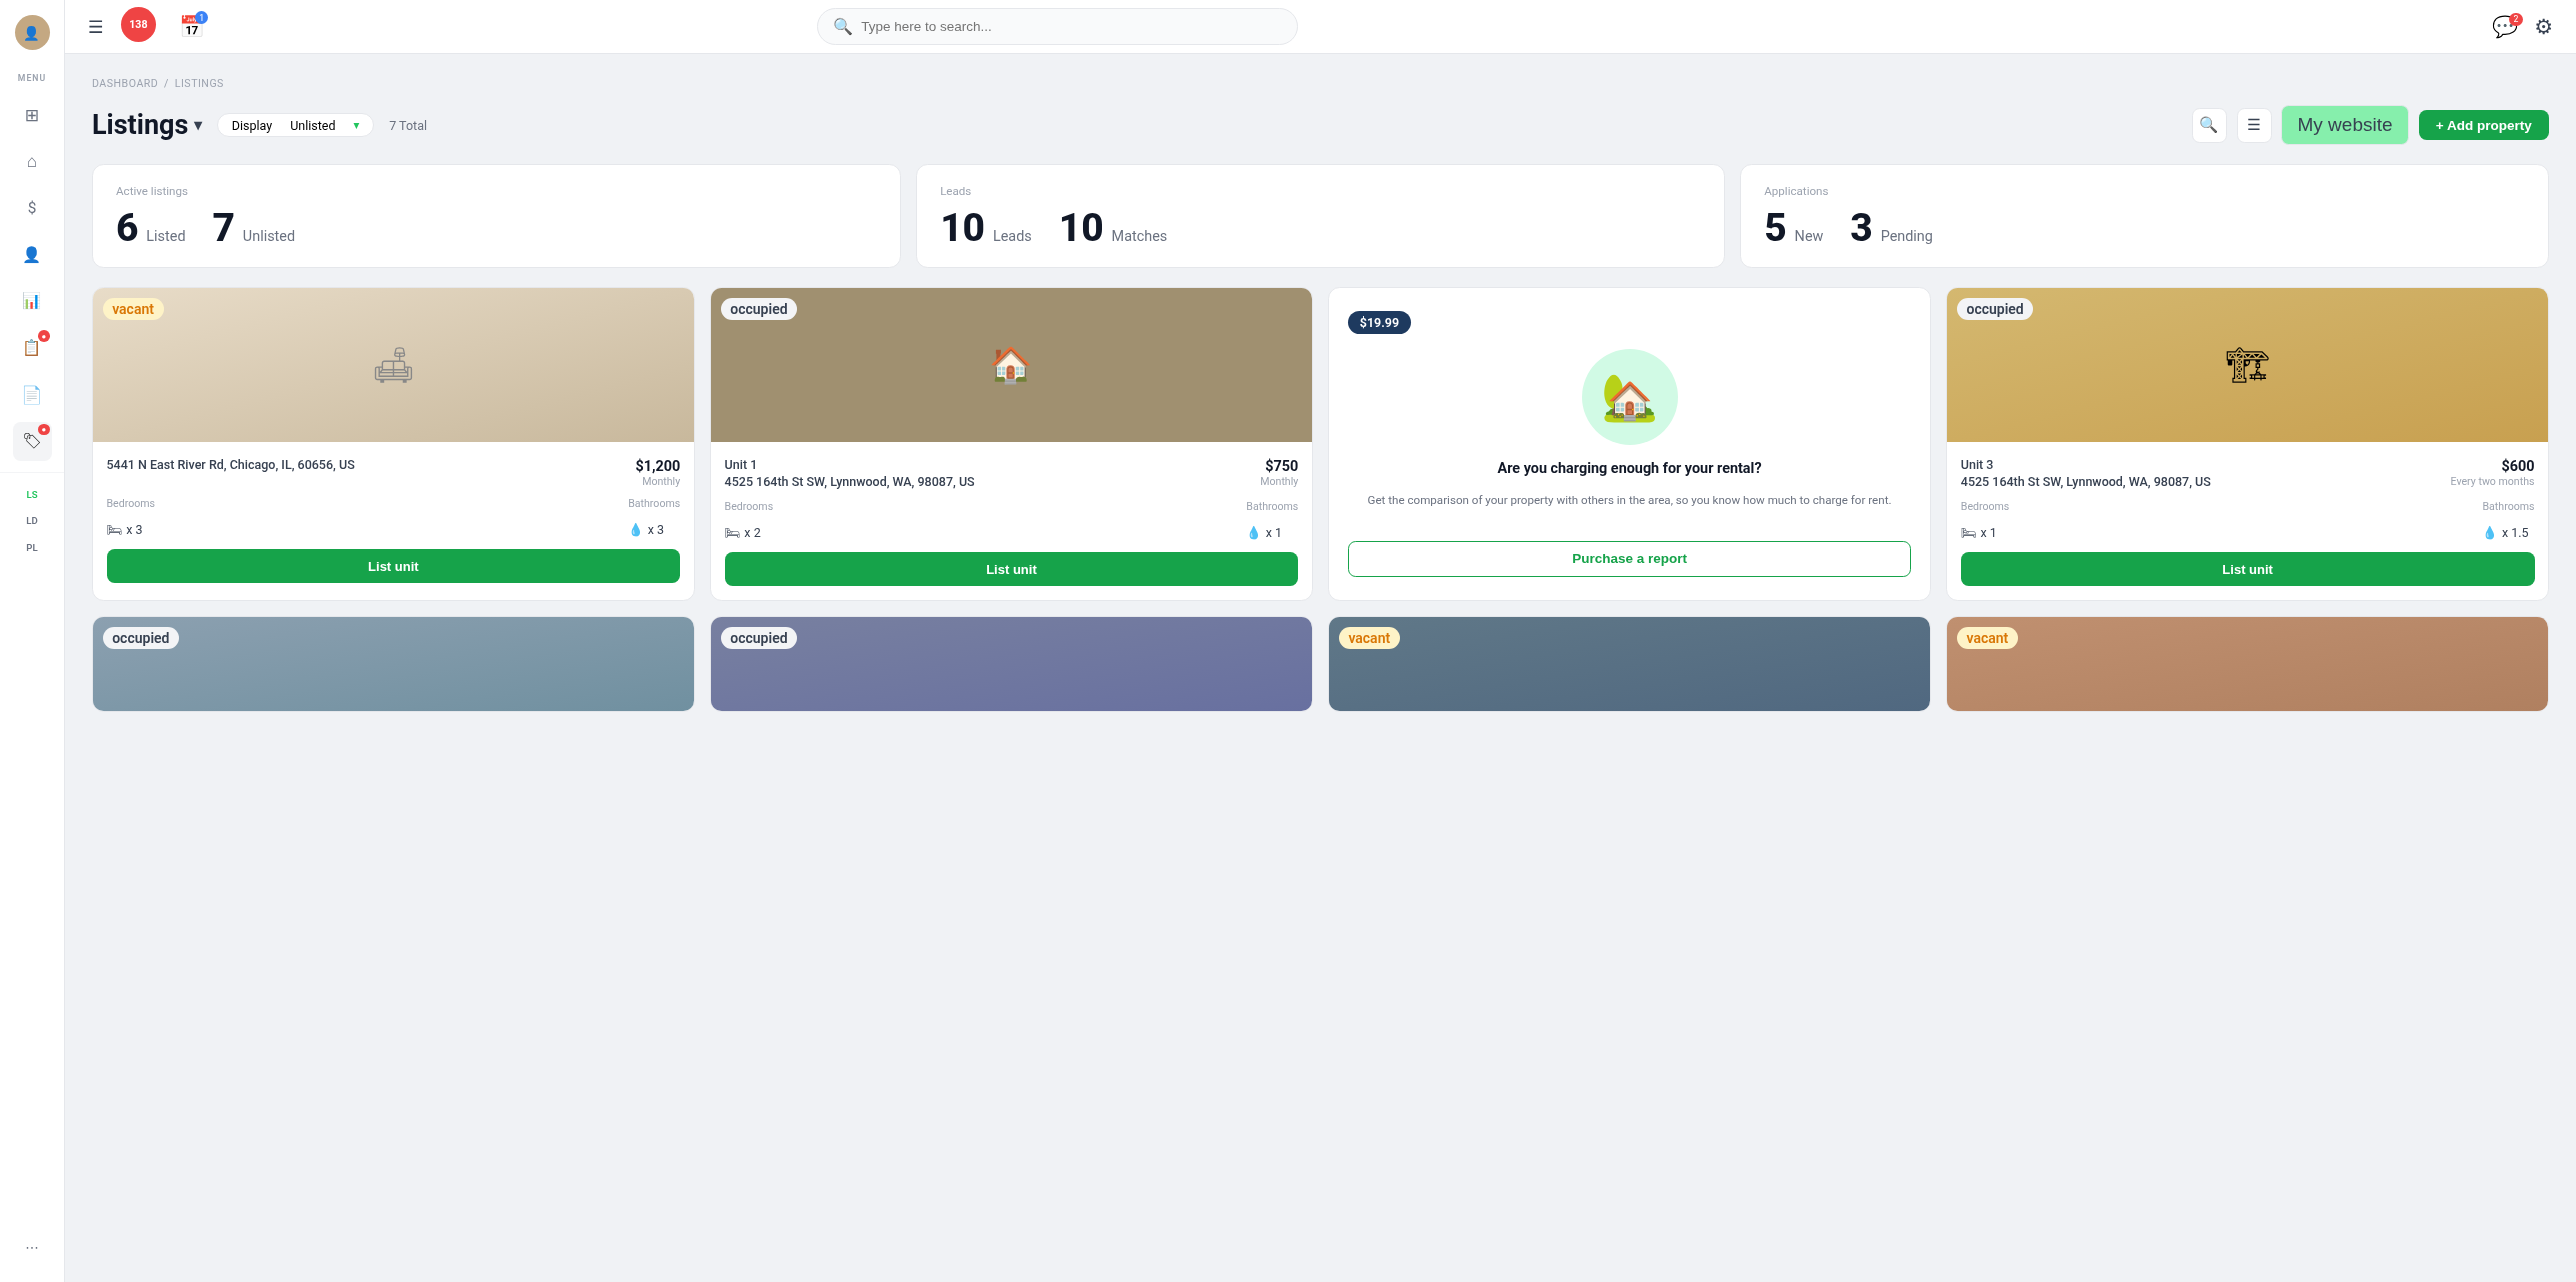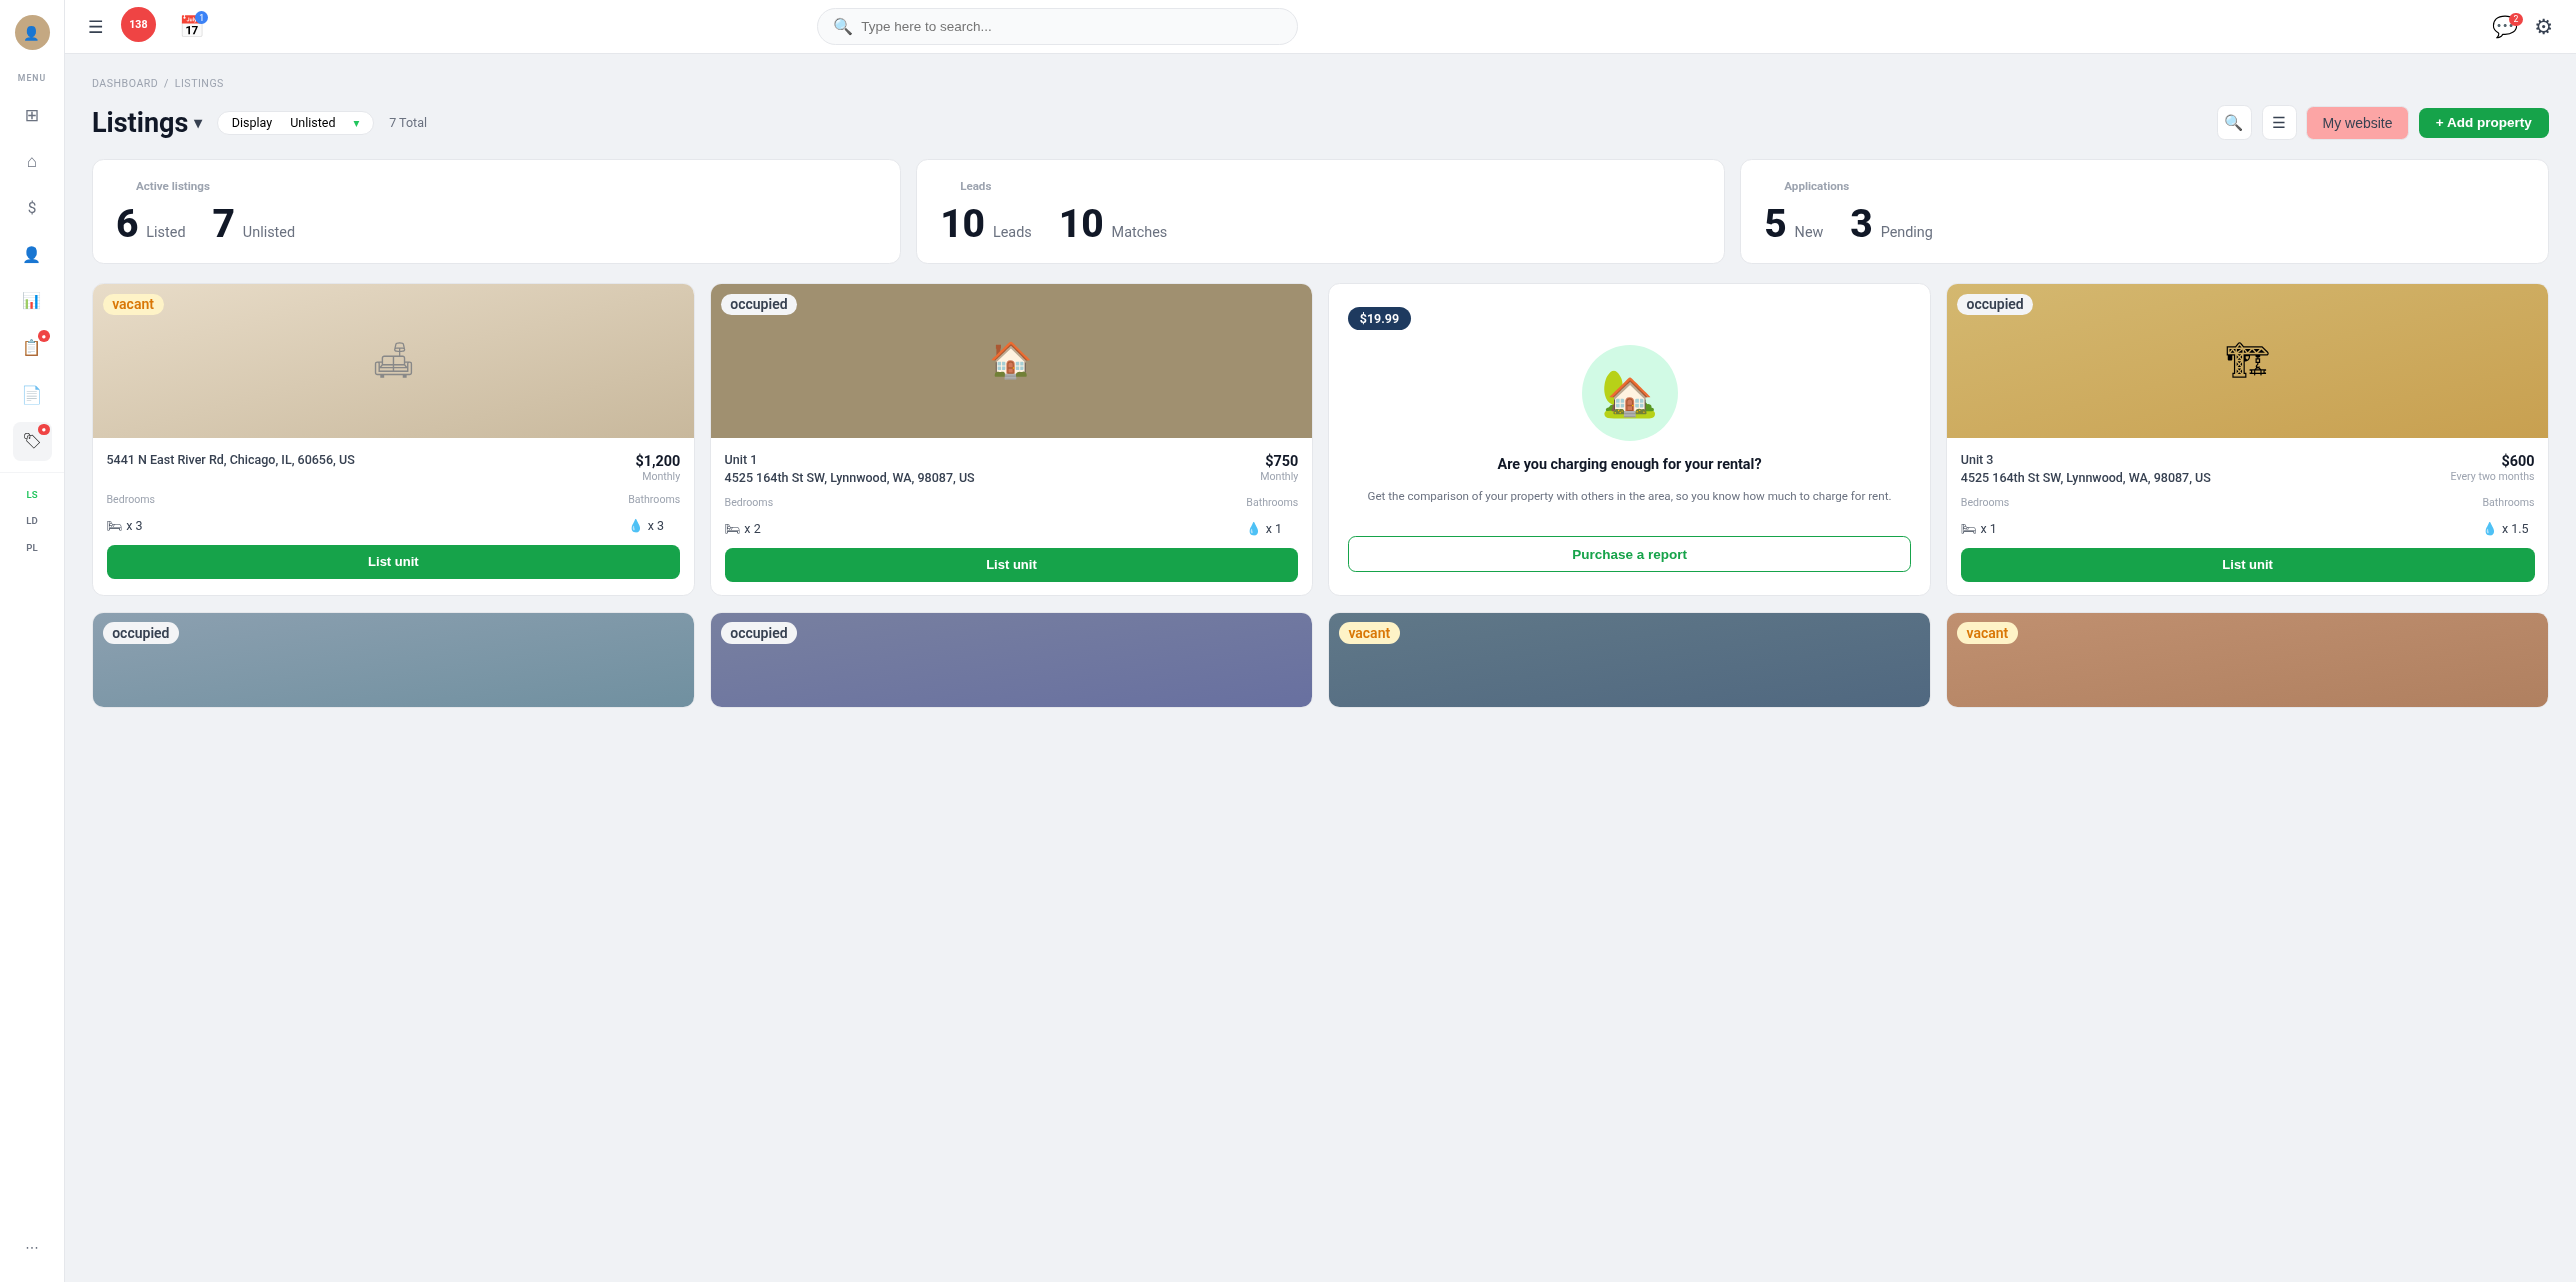--- a/index.html
+++ b/index.html
@@ -132,40 +132,40 @@
     }
     .display-filter .green-dot { color: #22c55e; font-size: 11.6px; }
     .total-badge { font-size: 12.5px; color: #6b7280; }
     .header-actions { display: flex; align-items: center; gap: 9.6px; }
     .header-icon-btn {
       width: 35px; height: 35px; border-radius: 7.7px; border: 1px solid #e5e7eb;
       background: #fff; display: flex; align-items: center; justify-content: center;
       cursor: pointer; font-size: 15.4px; color: #374151;
     }
     .my-website-btn {
-      background: #fca5a5; border: 1.4px solid #e5e7eb; border-radius: 7.7px;
-      padding: 7.7px 15.4px; font-size: 14px; font-weight: 500; color: #374151;
+      background: #86efac; border: 1.4px solid #e5e7eb; border-radius: 7.7px;
+      padding: 7.7px 15.4px; font-size: 19px; font-weight: 500; color: #374151;
       cursor: pointer; white-space: nowrap;
     }
     .add-listing-btn {
       background: #16a34a; color: #fff; border: none; border-radius: 7.7px;
       padding: 7.7px 17.3px; font-size: 13.5px; font-weight: 600; cursor: pointer;
       display: flex; align-items: center; gap: 5.8px; white-space: nowrap;
     }
 
     
     .stats-row {
       display: grid; grid-template-columns: 1fr 1fr 1fr;
       gap: 15.4px; margin-bottom: 19px;
     }
     .stat-card {
       background: #fff; border-radius: 11.6px; padding: 19px 23px;
       border: 1px solid #e5e7eb;
     }
-    .stat-card-title { font-size: 11.6px; color: #9ca3af; font-weight: 700; margin-bottom: 11.6px; margin-left: 20px; }
+    .stat-card-title { font-size: 11.6px; color: #9ca3af; font-weight: 400; margin-bottom: 11.6px; }
     .stat-card-values { display: flex; align-items: baseline; gap: 27px; }
     .stat-value { font-size: 39px; font-weight: 800; color: #111827; line-height: 1; }
     .stat-label { font-size: 14.4px; color: #6b7280; margin-left: 3.9px; }
 
     
     .listings-grid {
       display: grid; grid-template-columns: repeat(4, 1fr);
       gap: 15.4px;
     }
     .listing-card {

